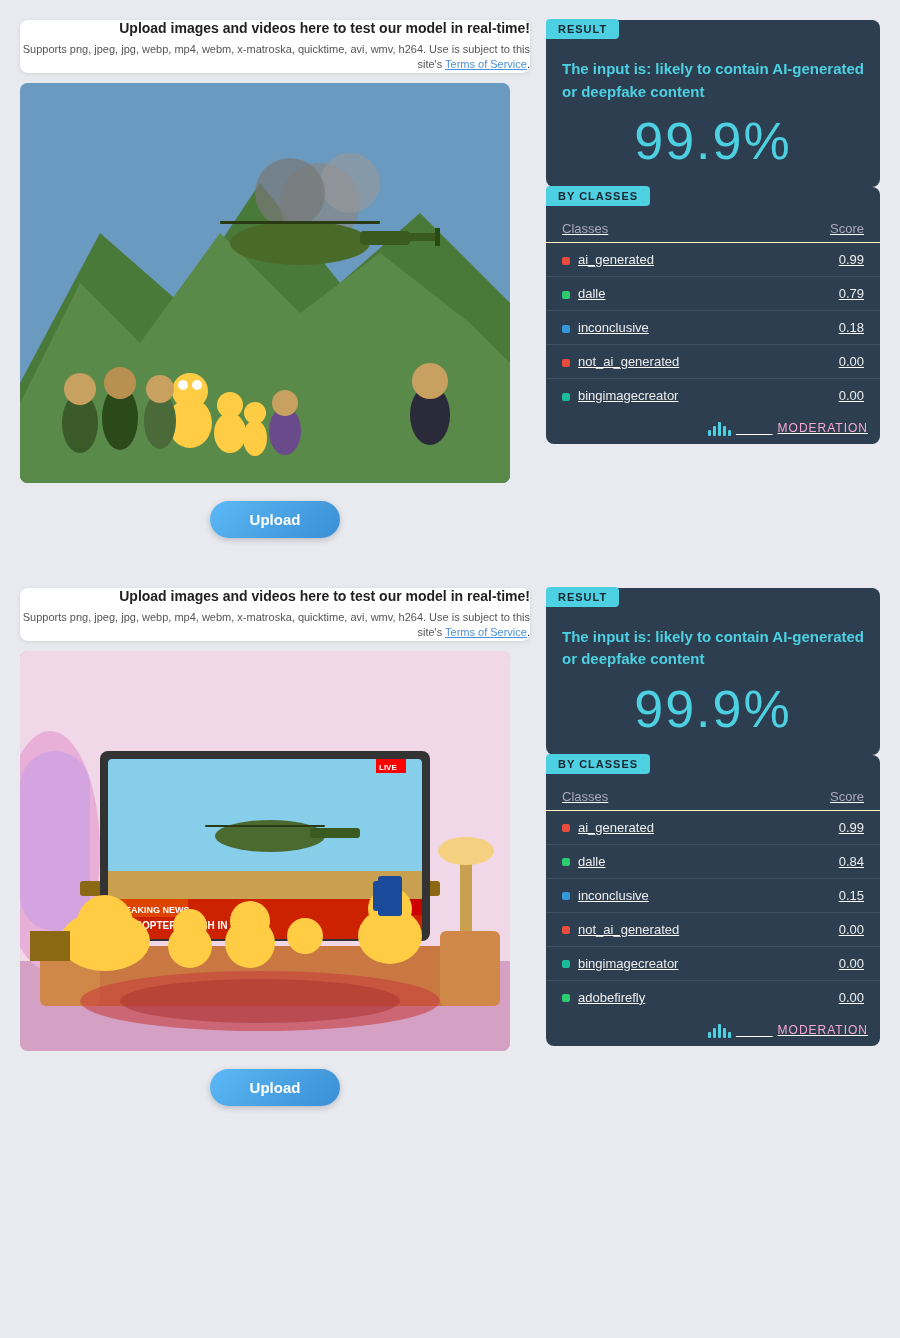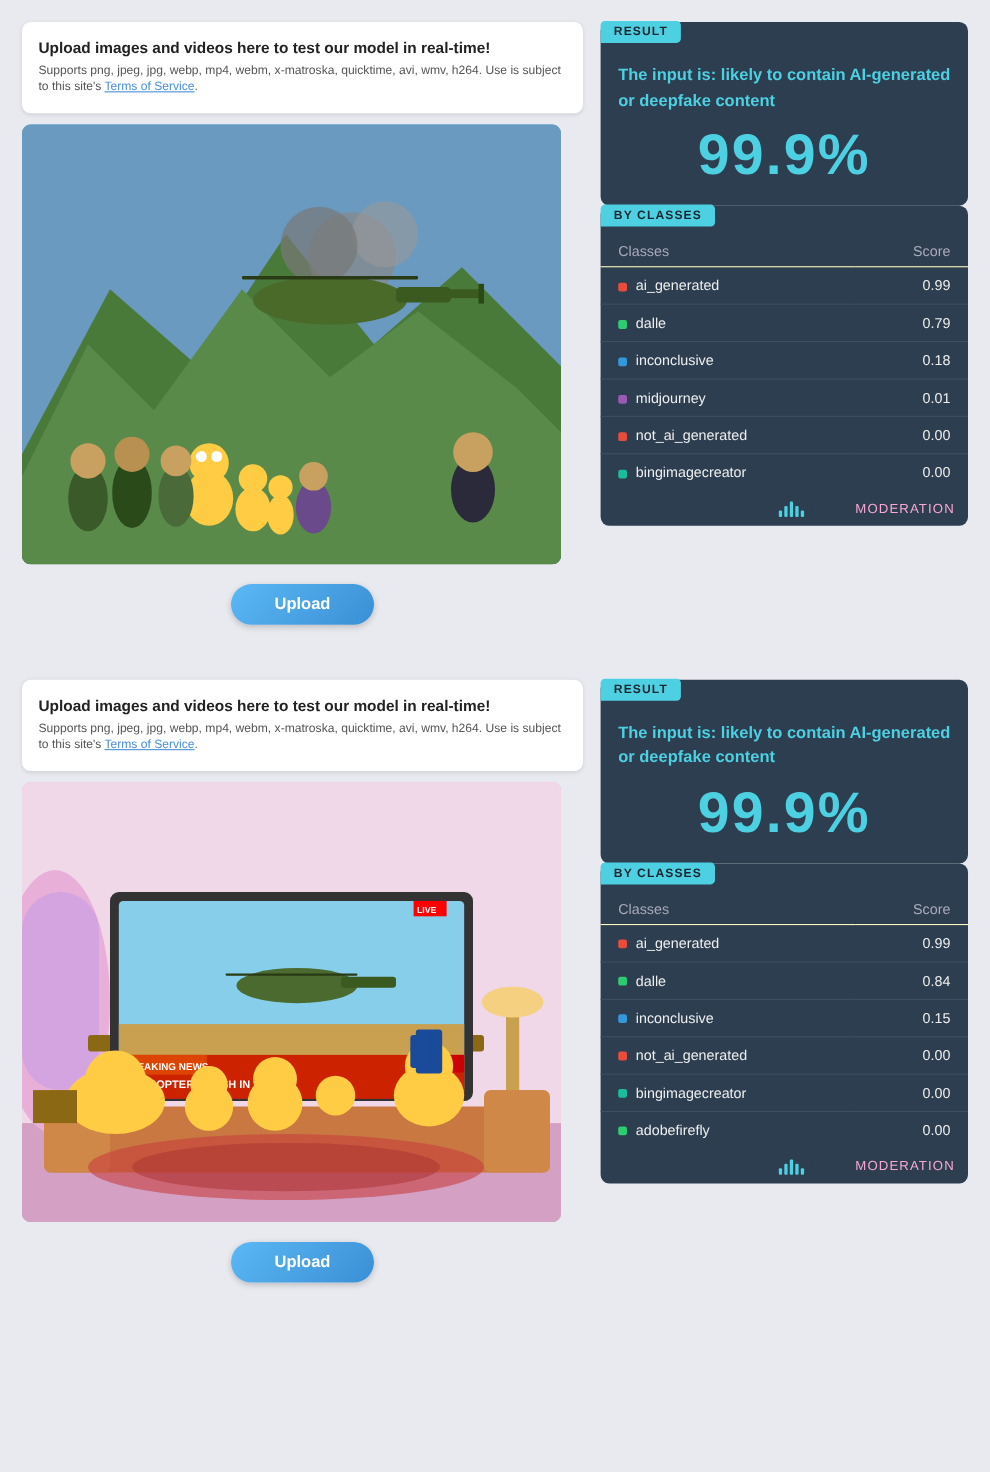--- a/index.html
+++ b/index.html
@@ -23,22 +23,23 @@
     .left-col {
       flex: 0 0 510px;
       display: flex;
       flex-direction: column;
       gap: 10px;
     }
 
     .upload-box {
       background: white;
       border-radius: 8px;
-      padding: 15px;
+      padding: 0;
       box-shadow: 0 1px 4px rgba(0,0,0,0.1);
+      text-align: right;
     }
 
     .upload-title {
       font-size: 14px;
       font-weight: bold;
       color: #222;
       margin-bottom: 6px;
     }
 
     .upload-subtitle {
@@ -129,32 +130,33 @@
     }
 
     .result-text span {
       color: #4dd0e1;
       font-weight: bold;
     }
 
     .result-percent {
       text-align: center;
       font-size: 52px;
-      font-weight: bold;
+      font-weight: normal;
       color: #4dd0e1;
       margin-top: 8px;
       letter-spacing: 2px;
     }
 
     .classes-box {
       background: #2c3e50;
       border-radius: 8px;
       padding: 0;
       color: white;
       position: relative;
+      text-decoration: underline;
     }
 
     .classes-tag {
       position: absolute;
       top: -1px;
       left: 0;
       background: #4dd0e1;
       color: #1a252f;
       font-size: 11px;
       font-weight: bold;
@@ -347,24 +349,20 @@
               <td><span class="class-dot" style="background-color: rgb(231, 76, 60);"></span><span>ai_generated</span></td>
               <td>0.99</td>
             </tr>
             <tr>
               <td><span class="class-dot" style="background-color: rgb(46, 204, 113);"></span><span>dalle</span></td>
               <td>0.79</td>
             </tr>
             <tr>
               <td><span class="class-dot" style="background-color: rgb(52, 152, 219);"></span><span>inconclusive</span></td>
               <td>0.18</td>
-            </tr>
-            <tr>
-              <td><span class="class-dot" style="background-color: rgb(155, 89, 182);"></span><span>midjourney</span></td>
-              <td>0.01</td>
             </tr>
             <tr>
               <td><span class="class-dot" style="background-color: rgb(231, 76, 60);"></span><span>not_ai_generated</span></td>
               <td>0.00</td>
             </tr>
             <tr>
               <td><span class="class-dot" style="background-color: rgb(26, 188, 156);"></span><span>bingimagecreator</span></td>
               <td>0.00</td>
             </tr>
           </tbody>

